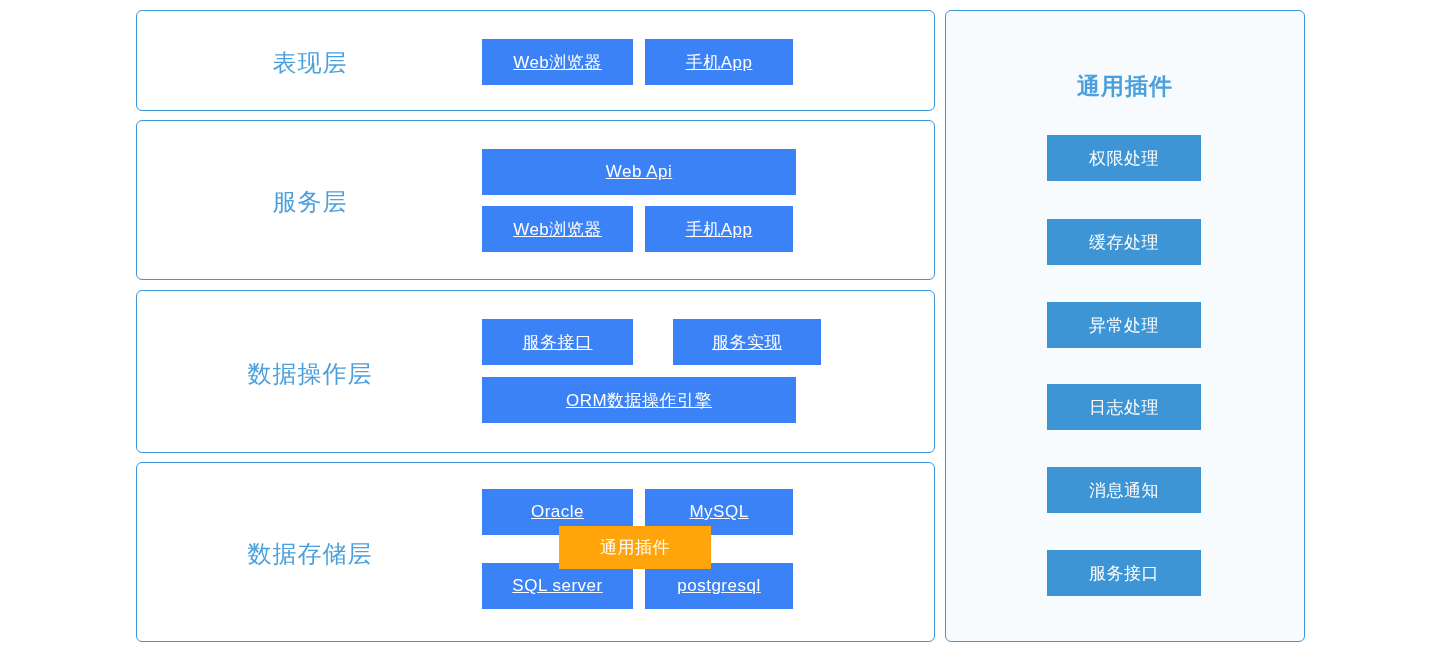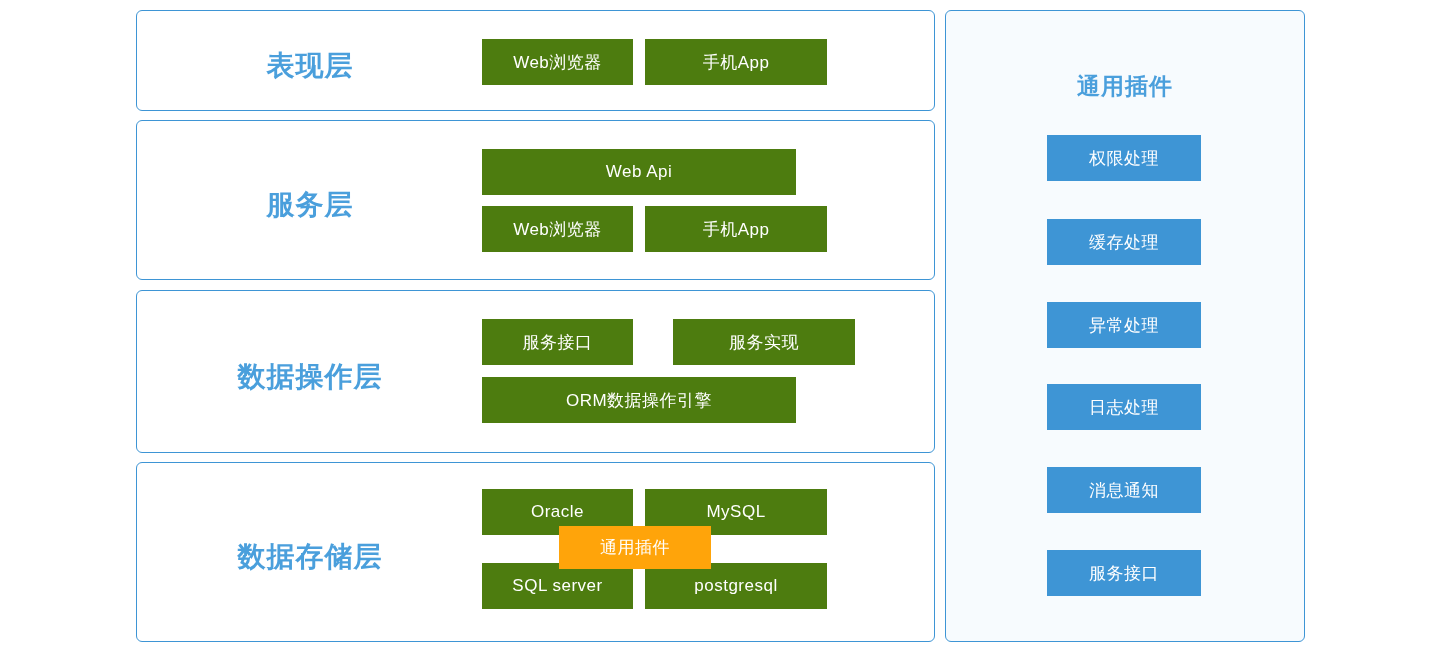--- a/index.html
+++ b/index.html
@@ -31,47 +31,48 @@
     border: 1.5px solid #3e95d5;
     border-radius: 6px;
     background: #ffffff;
   }
   .layer-panel .layer-title {
     position: absolute;
     left: 0;
     width: 346px;
     text-align: center;
     color: #4a9fdc;
-    font-weight: bold;
-    font-size: 28px;
+    font-weight: normal;
+    font-size: 24px;
     letter-spacing: 1px;
     white-space: nowrap;
   }
   .layer-body {
     position: absolute;
     left: 345px;
     top: 0;
     width: 314px;
     height: 100%;
   }
 
   
   .bbox {
     position: absolute;
-    background: #4d7c0f;
+    background: #3b82f6;
     color: #ffffff;
     font-size: 17px;
     display: flex;
     align-items: center;
     justify-content: center;
     white-space: nowrap;
     letter-spacing: 0.5px;
+    text-decoration: underline;
   }
   .bbox.half-left  { left: 0px;   width: 151px; }
-  .bbox.half-right { left: 163px; width: 182px; }
+  .bbox.half-right { left: 163px; width: 148px; }
   .bbox.full       { left: 0px;   width: 314px; }
   .h46 { height: 46px; }
 
   
   .obox {
     position: absolute;
     background: #ffa40a;
     color: #ffffff;
     font-size: 17px;
     display: flex;

